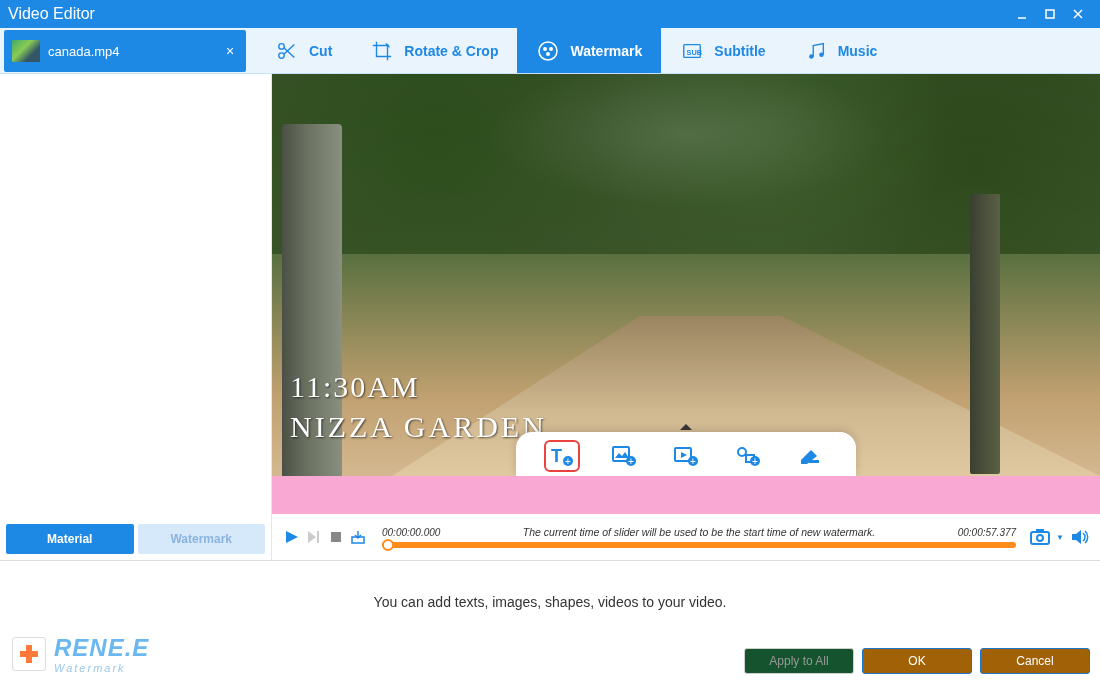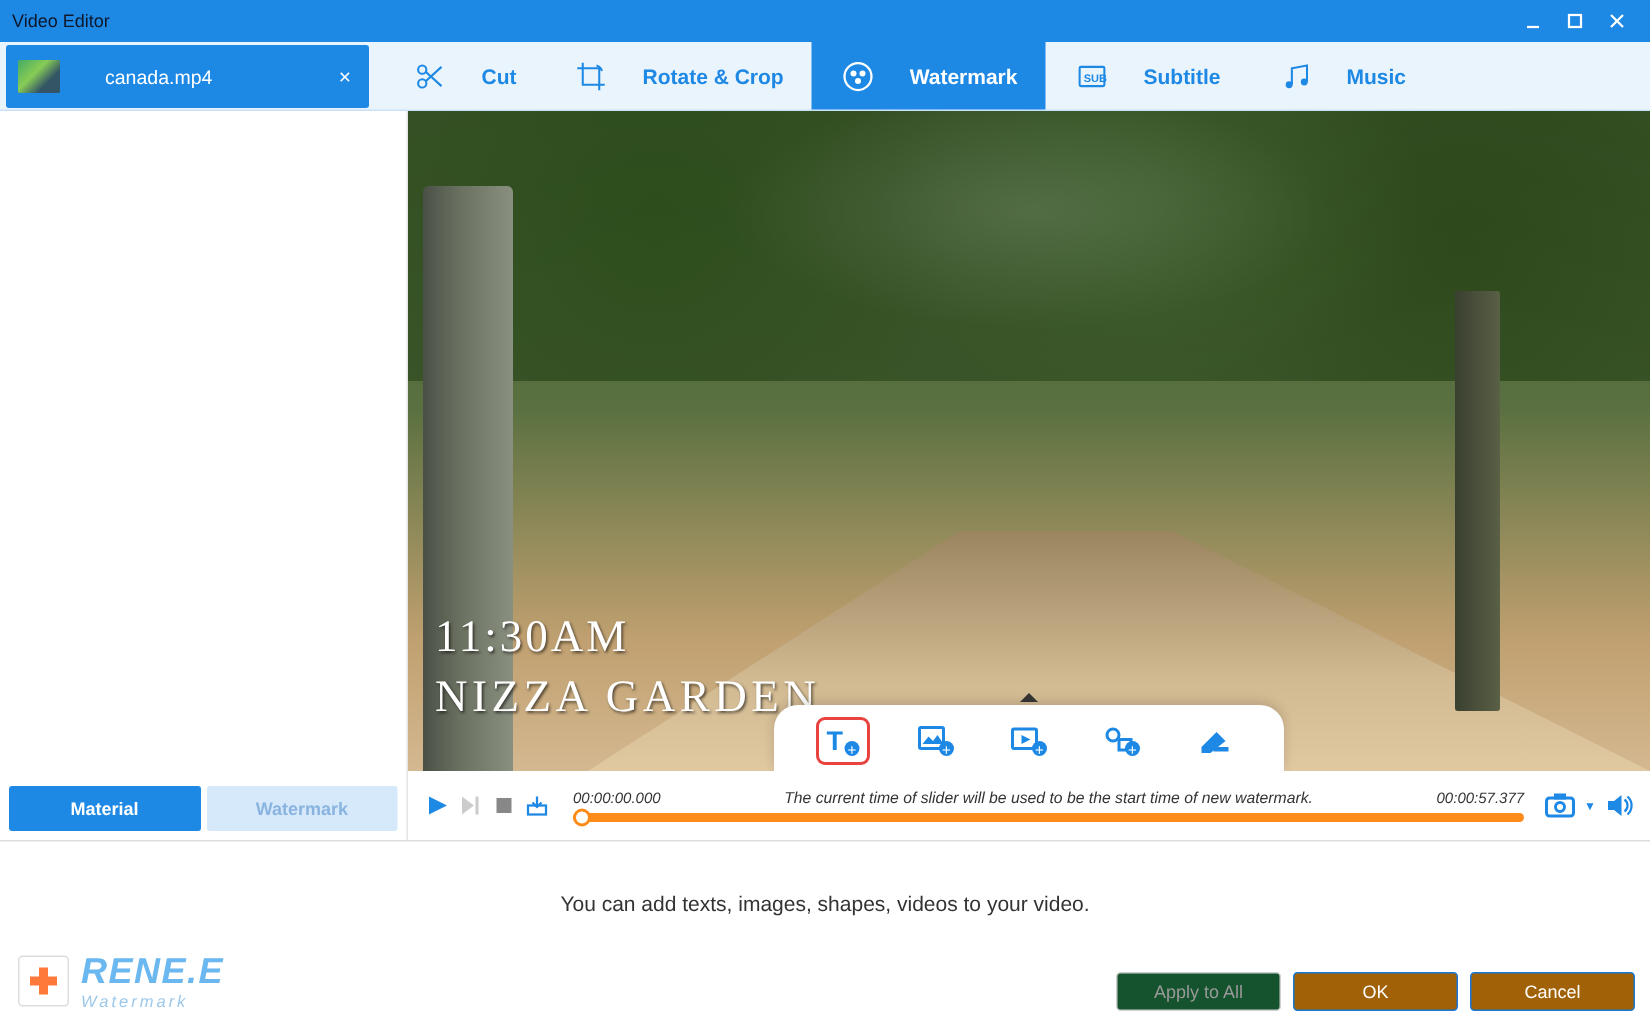--- a/index.html
+++ b/index.html
@@ -1,43 +1,43 @@
 <!DOCTYPE html>
 <html><head>
 <meta charset="utf-8">
 <style>
 * { margin: 0; padding: 0; box-sizing: border-box; font-family: "Segoe UI", Tahoma, sans-serif; }
 html, body { width: 1100px; height: 680px; overflow: hidden; background: #fff; }
 
-.titlebar { height: 28px; background: #1e88e5; color: #0f172a; display: flex; align-items: center; padding: 0 8px; font-size: 12px; }
+.titlebar { height: 28px; background: #1e88e5; color: #ffffff; display: flex; align-items: center; padding: 0 8px; font-size: 16px; }
 .titlebar .title { flex: 1; }
 .titlebar .wbtn { width: 28px; height: 20px; display: flex; align-items: center; justify-content: center; cursor: pointer; }
 .titlebar .wbtn svg { stroke: #fff; }
 
 .toolbar-row { height: 46px; display: flex; background: #eaf4fd; border-bottom: 1px solid #c9e2f7; }
 .file-tab { width: 242px; height: 42px; margin: 2px 0 2px 4px; background: #1e88e5; color: #fff; display: flex; align-items: center; padding: 0 8px; border-radius: 2px; font-size: 13px; gap: 8px; }
 .file-tab .thumb { width: 28px; height: 22px; background: linear-gradient(135deg,#4a6,#8c5 40%,#356 70%); border-radius: 1px; }
-.file-tab .name { flex: 1; margin-left: 22px; }
+.file-tab .name { flex: 1; }
 .file-tab .close { width: 16px; text-align: center; cursor: pointer; font-size: 14px; }
 
 .tool-tabs { flex: 1; display: flex; align-items: stretch; padding-left: 10px; }
-.tool-tab { display: flex; align-items: center; gap: 22px; padding: 0 18px; color: #1e88e5; font-size: 14px; font-weight: 600; cursor: pointer; border: 1px solid transparent; }
+.tool-tab { display: flex; align-items: center; gap: 10px; padding: 0 18px; color: #1e88e5; font-size: 14px; font-weight: 600; cursor: pointer; border: 1px solid transparent; }
 .tool-tab.active { background: #1e88e5; color: #fff; }
 .tool-tab .ticon { width: 24px; height: 24px; display: flex; align-items: center; justify-content: center; }
 .tool-tab .ticon svg { stroke: #1e88e5; fill: none; stroke-width: 1.5; }
 .tool-tab.active .ticon svg { stroke: #fff; }
 
 .main { display: flex; height: calc(680px - 28px - 46px - 120px); }
 .sidebar { width: 272px; background: #fff; border-right: 1px solid #e5e5e5; position: relative; }
 .side-tabs { position: absolute; bottom: 0; left: 0; right: 0; display: flex; padding: 6px; gap: 4px; }
 .side-tab { flex: 1; height: 30px; display: flex; align-items: center; justify-content: center; font-size: 12px; font-weight: 600; border-radius: 2px; cursor: pointer; }
 .side-tab.active { background: #1e88e5; color: #fff; }
 .side-tab.inactive { background: #d6e9fb; color: #8ab4e0; }
 
-.preview-area { flex: 1; background: #f9a8d4; position: relative; display: flex; flex-direction: column; }
+.preview-area { flex: 1; background: #f9a8d4; position: relative; display: flex; flex-direction: column; gap: 38px; }
 .video-frame { flex: 1; position: relative; overflow: hidden; background: #1a1a1a; }
 .video-img { position: absolute; inset: 0; background:
   radial-gradient(ellipse 40% 30% at 50% 15%, rgba(255,255,255,0.9), transparent 60%),
   linear-gradient(180deg, #3a5a2a 0%, #4a6a35 25%, #5a7040 45%, #c0a070 80%, #d4b890 100%);
 }
 .tree-left { position:absolute; left:10px; top:50px; width:60px; height:400px; background:linear-gradient(90deg,#4a5045,#6a7060 40%,#8a9080); border-radius:4px; }
 .tree-right { position:absolute; right:100px; top:120px; width:30px; height:280px; background:linear-gradient(90deg,#3a4030,#5a6045); border-radius:2px; }
 .canopy { position:absolute; top:0; left:0; right:0; height:180px; background:
   radial-gradient(circle at 20% 40%, #2a4a1a, transparent 30%),
   radial-gradient(circle at 60% 30%, #3a5a2a, transparent 35%),

